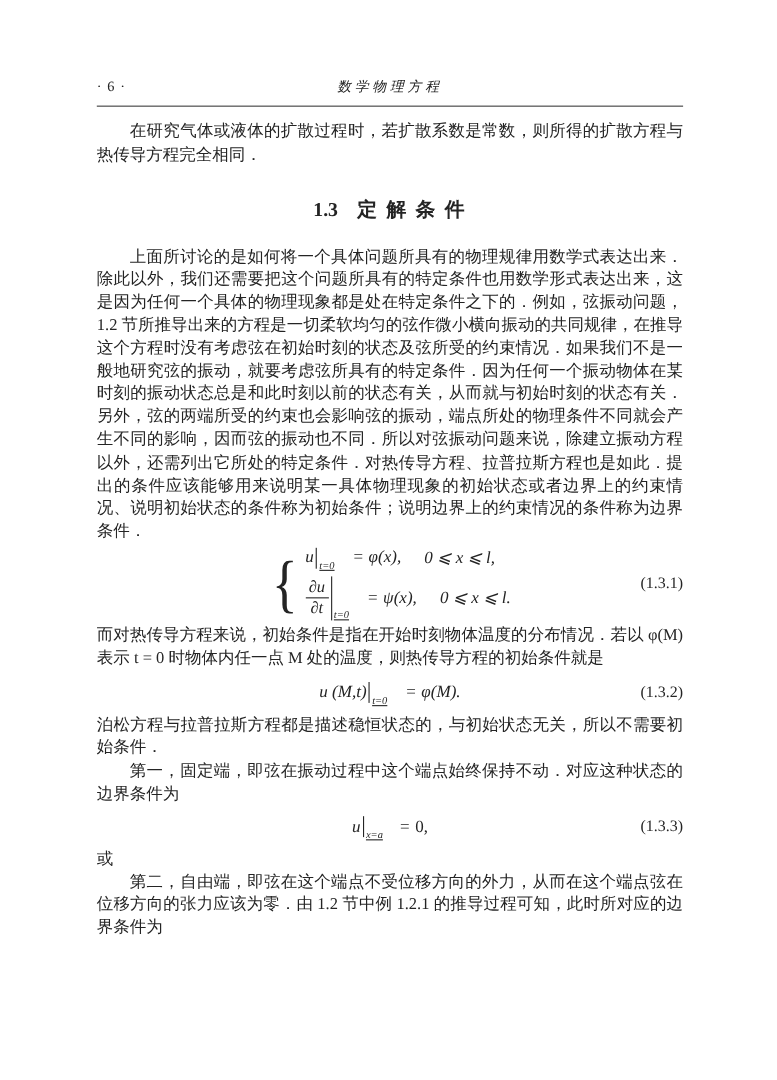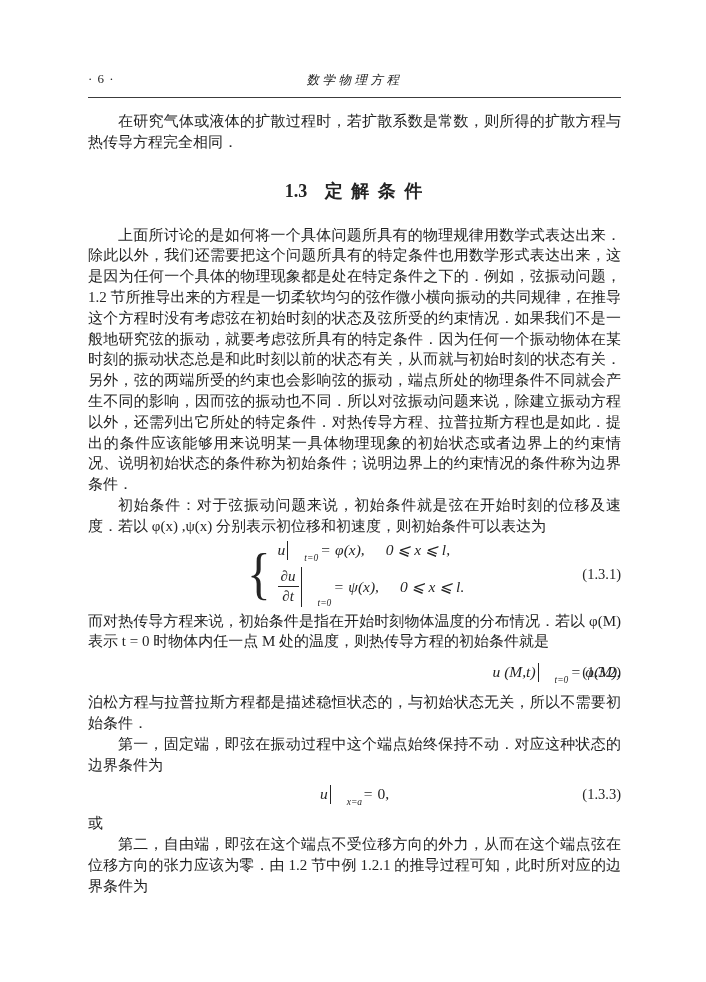--- a/index.html
+++ b/index.html
@@ -104,25 +104,26 @@
     display: inline-block;
     width: 1px;
     background: #242424;
     margin-left: 2px;
     margin-right: 28px;
   }
   .eval.h19 { height: 19px; }
   .eval.h40 { height: 40px; }
   .eval sub {
     position: absolute;
-    left: 17px; bottom: -4px;
+    left: 3px; bottom: -4px;
     font-size: 9.5px;
     font-style: italic;
     white-space: nowrap;
     line-height: 1;
+    text-decoration: underline;
   }
   .eval.h40 sub { bottom: -2px; }
 </style>
 </head>
 <body>
 
 <div class="page">
   <div class="content">
 
     <div class="pagehead">
@@ -131,21 +132,20 @@
     </div>
 
     <p class="indent mt">在研究气体或液体的扩散过程时，若扩散系数是常数，则所得的扩散方程与热传导方程完全相同．</p>
 
     <h2>
       <span class="secnum">1.3</span>
       <span class="sectitle">定 解 条 件</span>
     </h2>
 
     <p class="indent">上面所讨论的是如何将一个具体问题所具有的物理规律用数学式表达出来．除此以外，我们还需要把这个问题所具有的特定条件也用数学形式表达出来，这是因为任何一个具体的物理现象都是处在特定条件之下的．例如，弦振动问题，1.2 节所推导出来的方程是一切柔软均匀的弦作微小横向振动的共同规律，在推导这个方程时没有考虑弦在初始时刻的状态及弦所受的约束情况．如果我们不是一般地研究弦的振动，就要考虑弦所具有的特定条件．因为任何一个振动物体在某时刻的振动状态总是和此时刻以前的状态有关，从而就与初始时刻的状态有关．另外，弦的两端所受的约束也会影响弦的振动，端点所处的物理条件不同就会产生不同的影响，因而弦的振动也不同．所以对弦振动问题来说，除建立振动方程以外，还需列出它所处的特定条件．对热传导方程、拉普拉斯方程也是如此．提出的条件应该能够用来说明某一具体物理现象的初始状态或者边界上的约束情况、说明初始状态的条件称为初始条件；说明边界上的约束情况的条件称为边界条件．</p>
-    <p class="indent">初始条件：对于弦振动问题来说，初始条件就是弦在开始时刻的位移及速度．若以 φ(x) ,ψ(x) 分别表示初位移和初速度，则初始条件可以表达为</p>
 
     <div class="eq-block" style="height:64px;">
       <div class="math-row">
         <span class="brace">{</span>
         <div class="cases">
           <div class="math-row">
             <span class="var">u</span>
               <span class="eval h19">
                 <sub>t=0</sub>
               </span>
@@ -165,21 +165,21 @@
               <span class="var">ψ(x),</span>
               <span class="cond">0 ⩽ x ⩽ l.</span>
           </div>
         </div>
       </div>
       <span class="eq-no">(1.3.1)</span>
     </div>
 
     <p>而对热传导方程来说，初始条件是指在开始时刻物体温度的分布情况．若以 φ(M) 表示 t = 0 时物体内任一点 M 处的温度，则热传导方程的初始条件就是</p>
 
-    <div class="eq-block" style="height:30px;justify-content:flex-end;">
+    <div class="eq-block" style="height:30px;">
       <div class="math-row">
         <span class="var">u (M,t)</span>
           <span class="eval h19">
             <sub>t=0</sub>
           </span>
           <span class="rel up">=</span>
           <span class="var">φ(M).</span>
       </div>
       <span class="eq-no">(1.3.2)</span>
     </div>

